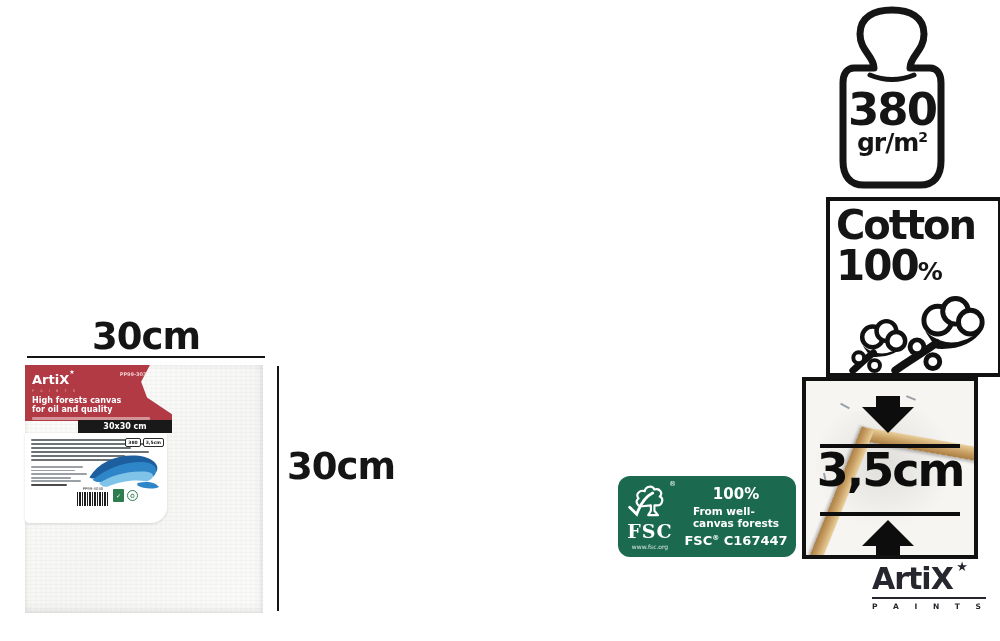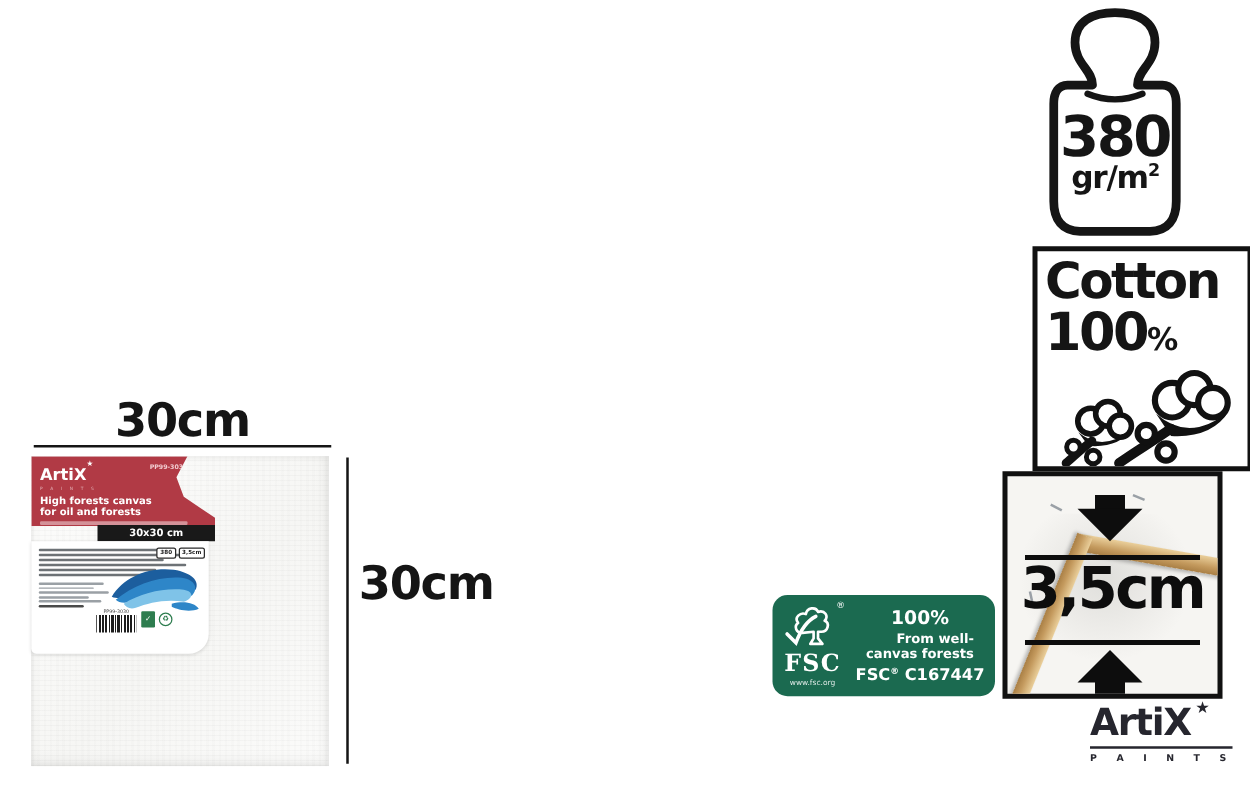--- a/index.html
+++ b/index.html
@@ -91,21 +91,21 @@
   
   .fsc-box { position:absolute; left:618px; top:476px; width:178px; height:81px; background:#1b6a50;
     border-radius:12px; display:flex; color:#fff; }
   .fsc-left { width:64px; display:flex; flex-direction:column; align-items:center; padding-top:5px; position:relative; }
   .fsc-reg { position:absolute; right:6px; top:4px; font-size:7px; }
   .fsc-acronym { font-family:"DejaVu Serif","Liberation Serif",serif; font-weight:bold; font-size:19px;
     line-height:1; margin-top:1px; letter-spacing:1px; }
   .fsc-site { font-size:6px; color:rgba(255,255,255,0.85); margin-top:2px; }
   .fsc-right { flex:1; display:flex; flex-direction:column; align-items:center; justify-content:center; gap:2px; padding-right:6px; }
   .fsc-pct { font-size:15px; font-weight:bold; }
-  .fsc-line { font-size:10.5px; font-weight:bold; line-height:1.15; text-align:right; }
+  .fsc-line { font-size:10.5px; font-weight:bold; line-height:1.15; text-align:left; }
   .fsc-license { font-size:13px; font-weight:bold; margin-top:2px; }
   .fsc-license sup { font-size:7px; }
 
   
   .footer-logo { position:absolute; left:872px; top:564px; width:116px; text-align:left; }
   .footer-brand { font-size:30px; font-weight:bold; color:#26262e; letter-spacing:-1px; line-height:1; position:relative; display:inline-block; }
   .footer-brand .star { position:absolute; right:-14px; top:-4px; font-size:13px; }
   .footer-rule { width:114px; height:2px; background:#26262e; margin-top:3px; }
   .footer-sub { font-size:7.5px; font-weight:bold; letter-spacing:6.5px; color:#26262e; margin-top:3px; }
 
@@ -124,21 +124,21 @@
   <div class="canvas-photo">
     <div class="sticker">
       <div class="sticker-red">
         <div class="brand-row">
           <span class="sticker-brand"><span>ArtiX</span><span class="star">★</span></span>
           <span class="sticker-code">PP99-3030</span>
         </div>
         <div class="sticker-brand-sub">P A I N T S</div>
         <div class="sticker-title">
           <div>High forests canvas</div>
-          <div>for oil and forests</div>
+          <div>for oil and quality</div>
         </div>
         <div class="desc-bar" style="width:118px"></div>
         <div class="desc-bar" style="width:104px"></div>
       </div>
       <div class="sticker-bar">30x30 cm</div>
       <div class="sticker-white">
         <div class="micro-bar" style="width:110px"></div>
         <div class="micro-bar" style="width:116px"></div>
         <div class="micro-bar" style="width:100px"></div>
         <div class="micro-bar" style="width:118px"></div>

